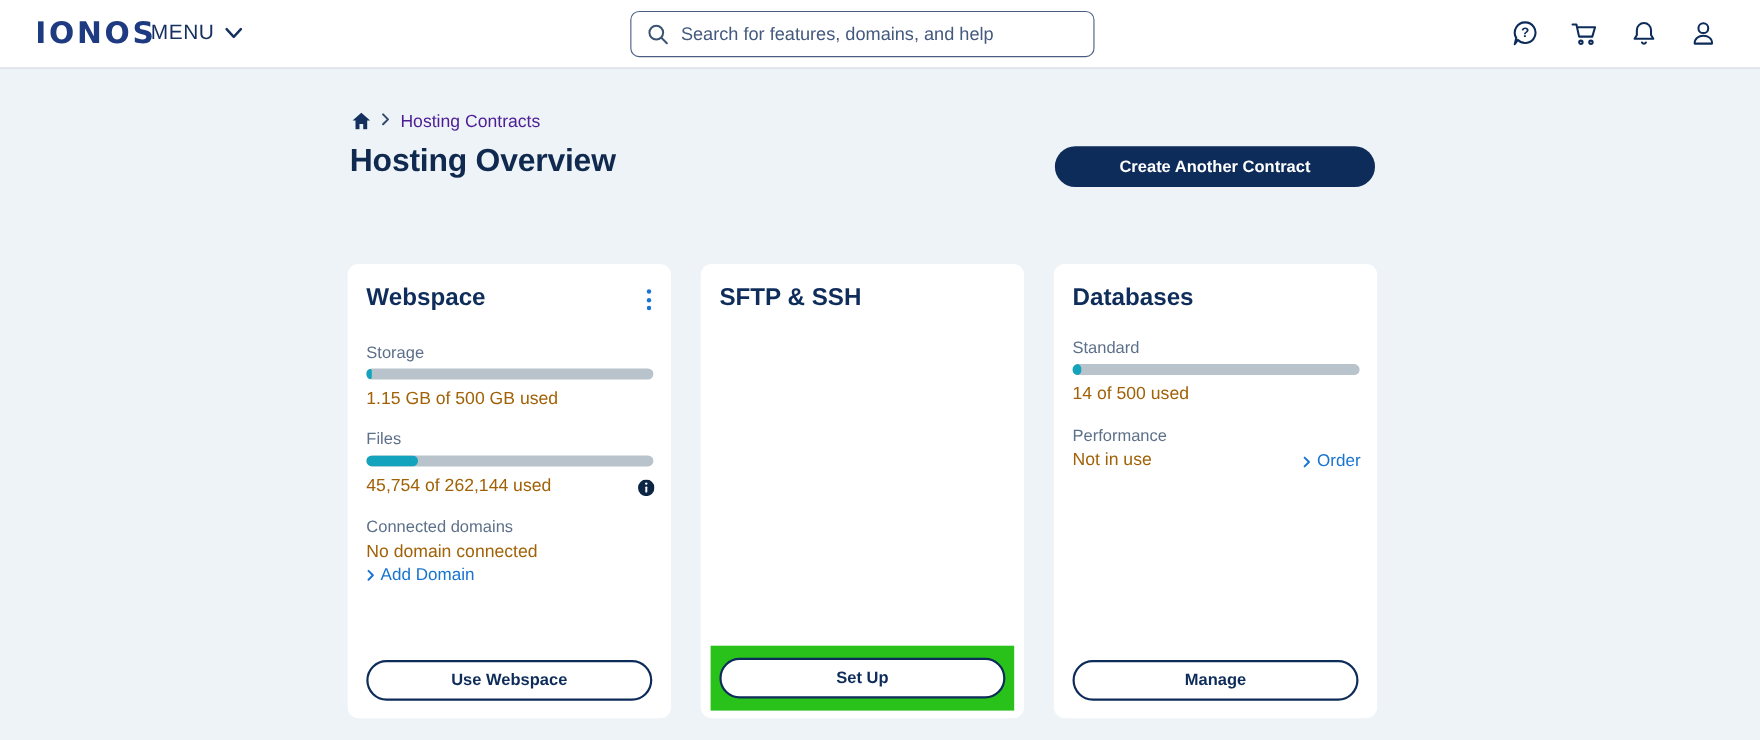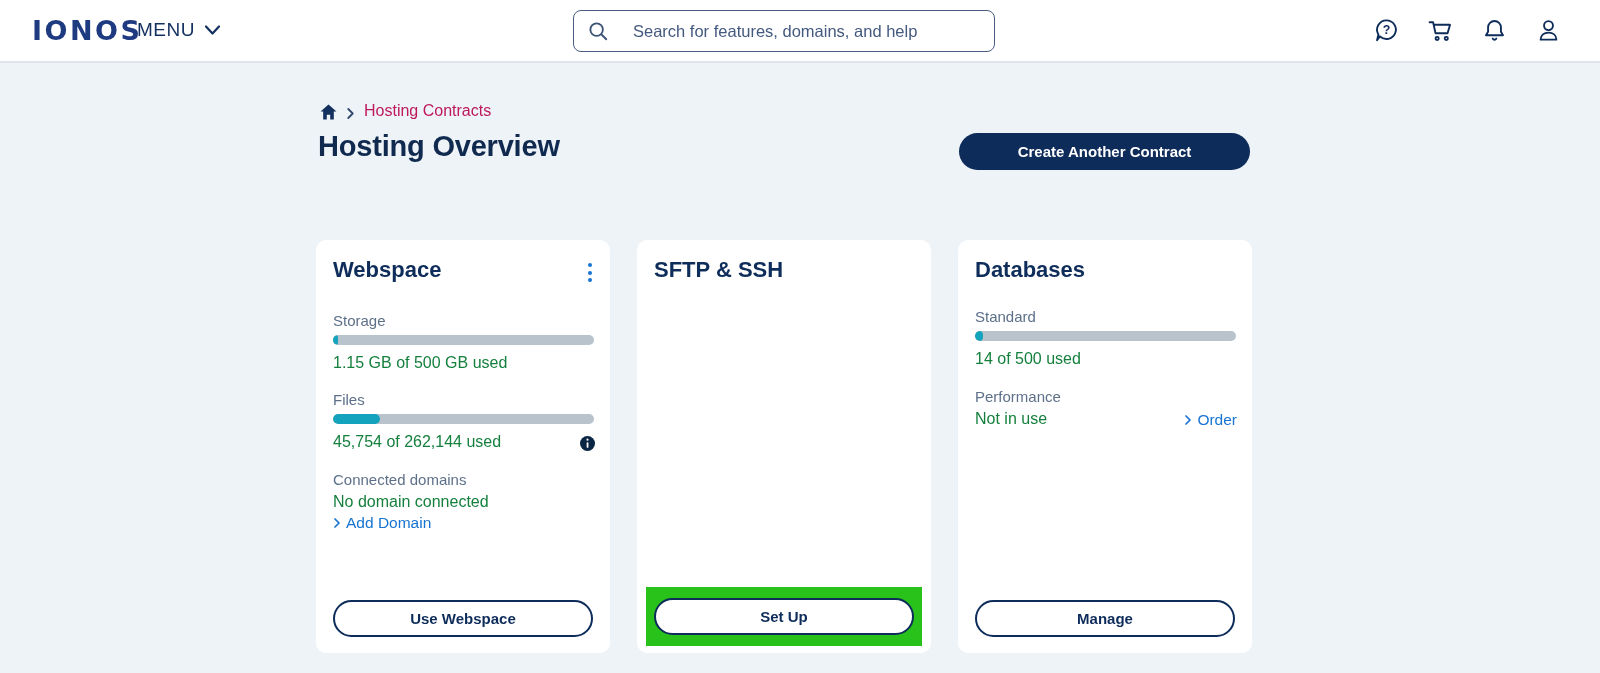--- a/index.html
+++ b/index.html
@@ -5,40 +5,40 @@
   * { margin:0; padding:0; box-sizing:border-box; }
   html,body { background:#eef3f7; }
   body { font-family:"Liberation Sans", sans-serif; }
   .canvas { position:relative; width:1600px; height:673px; background:var(--page-bg,#eef3f7); overflow:hidden; }
 
   
   .header { position:absolute; left:0; top:0; right:0; height:63px; background:#fff; border-bottom:2px solid #dfe5ea; }
   .logo { position:absolute; left:32px; top:15px; font-size:27px; font-weight:800; letter-spacing:2.5px; color:#1e3a80; cursor:pointer; font-family:"DejaVu Sans", sans-serif; }
   .menu-btn { position:absolute; left:137px; top:19px; display:flex; align-items:center; gap:9px; color:#14305f; cursor:pointer;text-align:right; }
   .menu-label { font-size:19px; font-weight:500; letter-spacing:.5px; }
-  .search-box { position:absolute; left:573px; top:10px; width:422px; height:42px; border:1.5px solid #4a5d80; border-radius:8px; background:#fff; display:flex; align-items:center; padding:0 13px; gap:24px; }
+  .search-box { position:absolute; left:573px; top:10px; width:422px; height:42px; border:1.5px solid #4a5d80; border-radius:8px; background:#fff; display:flex; align-items:center; padding:0 13px; gap:10px; }
   .search-box input { border:none; outline:none; flex:1; font-size:16.5px; color:#24334f; background:transparent; font-family:inherit; }
   .search-box input::placeholder { color:#44597e; opacity:1; }
   .header-icons { position:absolute; right:38px; top:17px; display:flex; gap:27px; }
   .hicon { width:27px; height:27px; cursor:pointer; display:block; }
 
   
-  .breadcrumb { position:absolute; left:320px; top:102px; display:flex; align-items:flex-end; gap:9px; font-size:16px; color:#be185d; }
+  .breadcrumb { position:absolute; left:320px; top:102px; display:flex; align-items:flex-start; gap:9px; font-size:16px; color:#4c1d95; }
   .crumb { cursor:pointer; }
   .page-title { position:absolute; left:318px; top:130px; font-size:29px; font-weight:600; color:#10294f; letter-spacing:-.2px; }
   .primary-btn { position:absolute; left:959px; top:133px; width:291px; height:37px; border:none; border-radius:19px; background:var(--accent-navy,#0e2c5a); color:#fff; font-size:15px; font-weight:700; font-family:inherit; cursor:pointer; }
 
   
   .cards { position:absolute; left:316px; top:240px; display:flex; gap:27px; }
   .card { position:relative; width:294px; height:413px; background:#fff; border-radius:10px;padding-left:16px; }
   .card-title { position:absolute; left:17px; top:17px; font-size:22px; font-weight:700; color:#0f2d5a; }
   .kebab { position:absolute; right:15px; top:20px; display:flex; flex-direction:column; gap:3.5px; padding:3px; cursor:pointer; }
   .kebab i { width:4px; height:4px; border-radius:50%; background:var(--link-blue,#1774d1); }
   .lbl { position:absolute; left:17px; font-size:15px; color:#5d7089; }
-  .val { position:absolute; left:17px; font-size:16px; color:#15803d; }
+  .val { position:absolute; left:17px; font-size:16px; color:#a16207; }
   .bar { position:absolute; left:17px; right:16px; height:10px; border-radius:5px; background:#b9c3cc; overflow:hidden; }
   .bar i { display:block; height:100%; background:var(--progress-teal,#13a3bc); border-radius:5px; }
   .ilink { position:absolute; display:inline-flex; align-items:center; gap:5px; font-size:15.5px; color:var(--link-blue,#1774d1); cursor:pointer; }
   .outline-btn { position:absolute; left:17px; right:17px; bottom:16px; height:37px; border:2px solid var(--accent-navy,#0e2c5a); border-radius:19px; background:#fff; color:var(--accent-navy,#0e2c5a); font-size:15px; font-weight:700; font-family:inherit; cursor:pointer; }
   .desc { position:absolute; left:17px; top:68px; width:263px; font-size:15.5px; line-height:20px; color:#24334f; }
   .info-btn { position:absolute; right:15px; top:196px; width:15px; height:15px; cursor:pointer; }
   .green-wrap { position:absolute; left:9px; right:9px; bottom:7px; background:var(--highlight-green,#28c21b); padding:11px 8px; }
   .green-wrap .outline-btn { position:static; display:block; width:100%; height:37px; }
 </style>
 </head>

